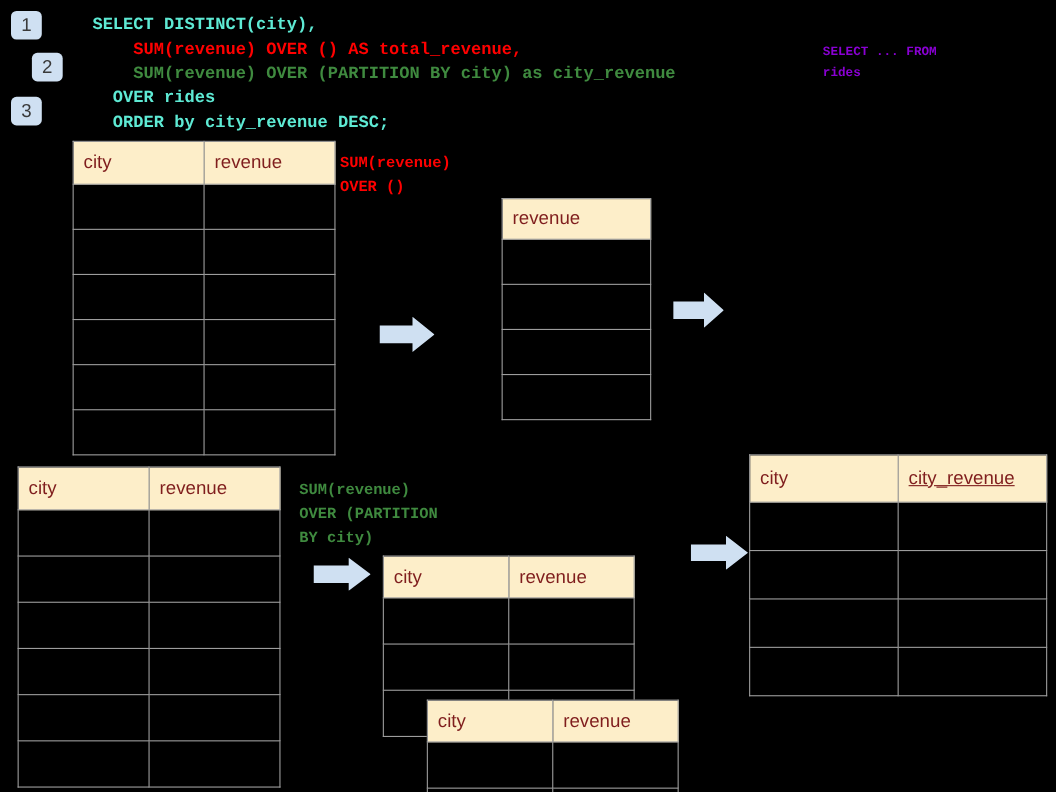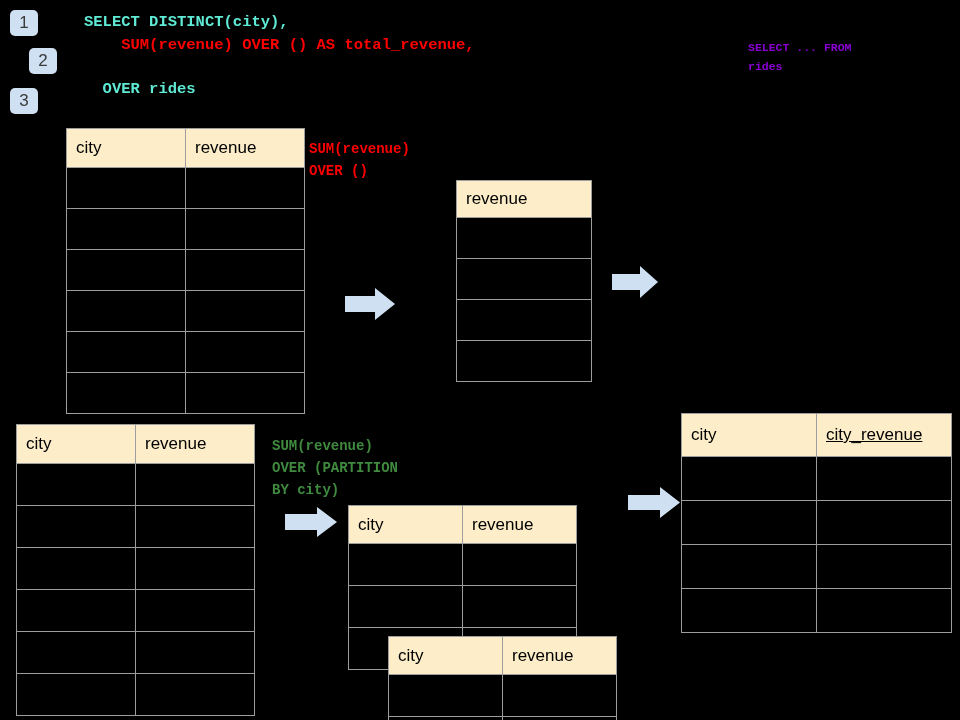--- a/index.html
+++ b/index.html
@@ -75,21 +75,21 @@
     border: 1px solid #9d9d9d;
   }
   .tbl th,
   .tbl td {
     border: 1px solid #9d9d9d;
     margin: 0;
     padding: 0;
   }
   .tbl th {
     background: #fdeec9;
-    color: #000000;
+    color: #7f1d1d;
     font-family: "Liberation Sans", sans-serif;
     font-size: 17px;
     font-weight: normal;
     text-align: left;
     padding: 0 0 0 9px;
   }
   .tbl td {
     background: #000000;
   }
 
@@ -102,21 +102,23 @@
 <body>
 
 <div id="canvas">
 
   <div class="badge" style="left:10px; top:10px;">1</div>
   <div class="badge" style="left:29px; top:48px;">2</div>
   <div class="badge" style="left:10px; top:88px;">3</div>
 
   <div class="sql sql-purple" style="left:84px; top:11px;">SELECT DISTINCT(city),</div>
   <div class="sql sql-red" style="left:84px; top:34px;">    SUM(revenue) OVER () AS total_revenue,</div>
+  <div class="sql sql-green" style="left:84px; top:56px;">    SUM(revenue) OVER (PARTITION BY city) as city_revenue</div>
   <div class="sql sql-purple" style="left:84px; top:78px;">  OVER rides</div>
+  <div class="sql sql-purple" style="left:84px; top:100px;">  ORDER by city_revenue DESC;</div>
 
   <div class="annot-small" style="left:748px; top:38px;">SELECT ... FROM
 rides</div>
 
   <div class="annot annot-red" style="left:309px; top:138px;">SUM(revenue)
 OVER ()</div>
 
   <div class="annot annot-green" style="left:272px; top:435px;">SUM(revenue)
 OVER (PARTITION
 BY city)</div>

